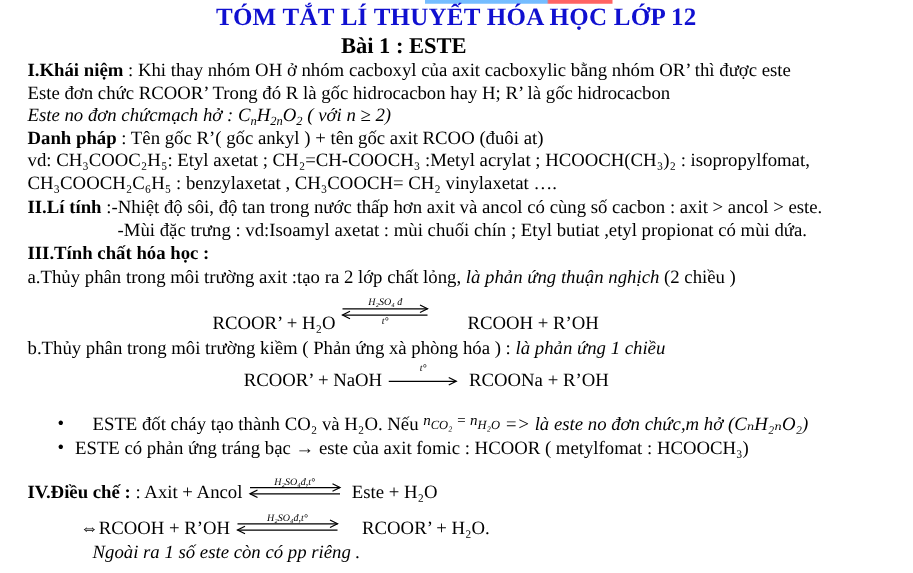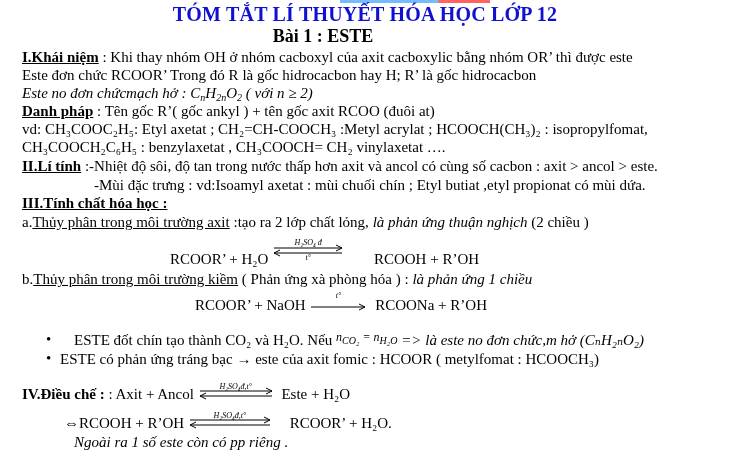--- a/index.html
+++ b/index.html
@@ -6,21 +6,21 @@
   body { width:730px; height:458px; overflow:hidden; position:relative;
          font-family:"Liberation Serif", "DejaVu Serif", serif; color:#000; }
   .urlbar { position:absolute; left:340px; top:0; width:150px; height:3px;
             background:linear-gradient(90deg,#39a0ff 0%,#39a0ff 65%,#ff2020 66%,#ff2020 100%); opacity:.7; }
   .title { position:absolute; left:0; width:730px; top:3px; text-align:center;
            font-weight:bold; font-size:20px; color:#1010d0; letter-spacing:0.2px; }
   .subtitle { position:absolute; left:0; width:646px; top:26px; text-align:center;
            font-weight:bold; font-size:18px; }
   .line { position:absolute; left:22px; font-size:15px; white-space:nowrap; line-height:18px; }
   .b { font-weight:bold; }
-  .u { text-decoration:underline; }
+  .u { }
   .i { font-style:italic; }
   sub { font-size:10px; vertical-align:-3px; line-height:0; }
   .arrowbox { display:inline-block; position:relative; vertical-align:middle; }
   .arrowbox .cond { position:absolute; left:0; right:0; top:-10px; font-size:8px;
                     font-style:italic; text-align:center;font-family:Liberation Serif, serif; }
   .arrowbox .cond2 { position:absolute; left:0; right:0; bottom:-9px; font-size:8px;
                     font-style:italic; text-align:center; }
   .bullet { position:absolute; left:46px; font-size:15px; }
 </style>
 </head>
@@ -80,21 +80,21 @@
     <svg width="58" height="10" viewBox="0 0 58 10">
       <line x1="2" y1="5" x2="56" y2="5" stroke="#000" stroke-width="1"></line>
       <polyline points="50,2 56,5 50,8" fill="none" stroke="#000" stroke-width="1"></polyline>
     </svg>
   </span>
   <span style="margin-left:4px">RCOONa + R’OH</span>
 </div>
 
 <div class="bullet" style="top:331px">•</div>
 <div class="line" style="top:331px; left:74px">
-  <span>ESTE đốt chín tạo thành CO₂ và H₂O. Nếu </span>
+  <span>ESTE đốt cháy tạo thành CO₂ và H₂O. Nếu </span>
   <span class="i" style="font-size:12px; position:relative; top:-4px">n<sub>CO₂</sub> = n<sub>H₂O</sub></span>
   <span class="i"> =&gt; là este no đơn chức,m hở  (CₙH₂ₙO₂)</span>
 </div>
 <div class="bullet" style="top:350px">•</div>
 <div class="line" style="top:350px; left:60px">ESTE có phản ứng tráng bạc → este của axit fomic : HCOOR ( metylfomat : HCOOCH₃)</div>
 
 <div class="line" style="top:385px">
   <span class="b">IV.Điều chế : </span><span>:  Axit + Ancol</span>
   <span class="arrowbox" style="width:76px; height:14px; top:-2px;">
     <span class="cond" style="top:-9px">H₂SO₄đ,t°</span>

